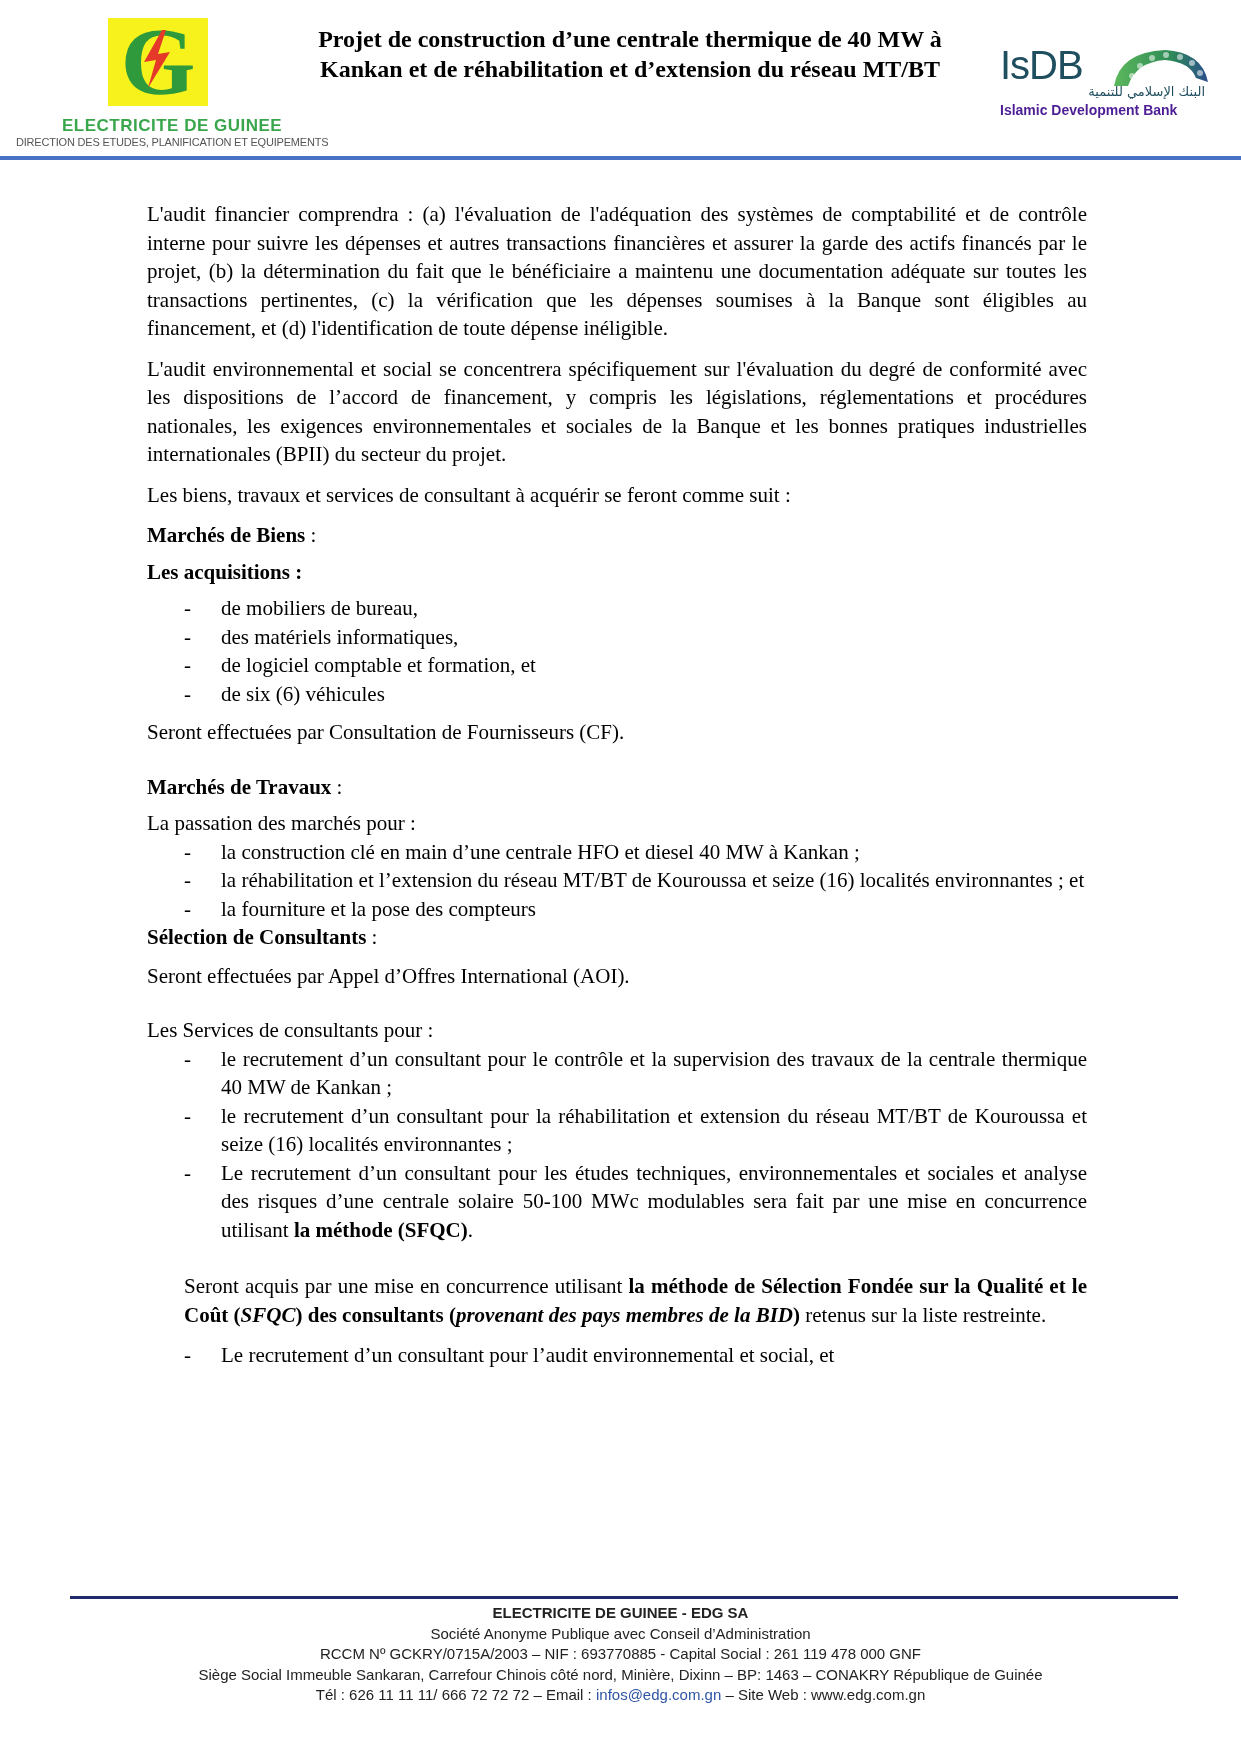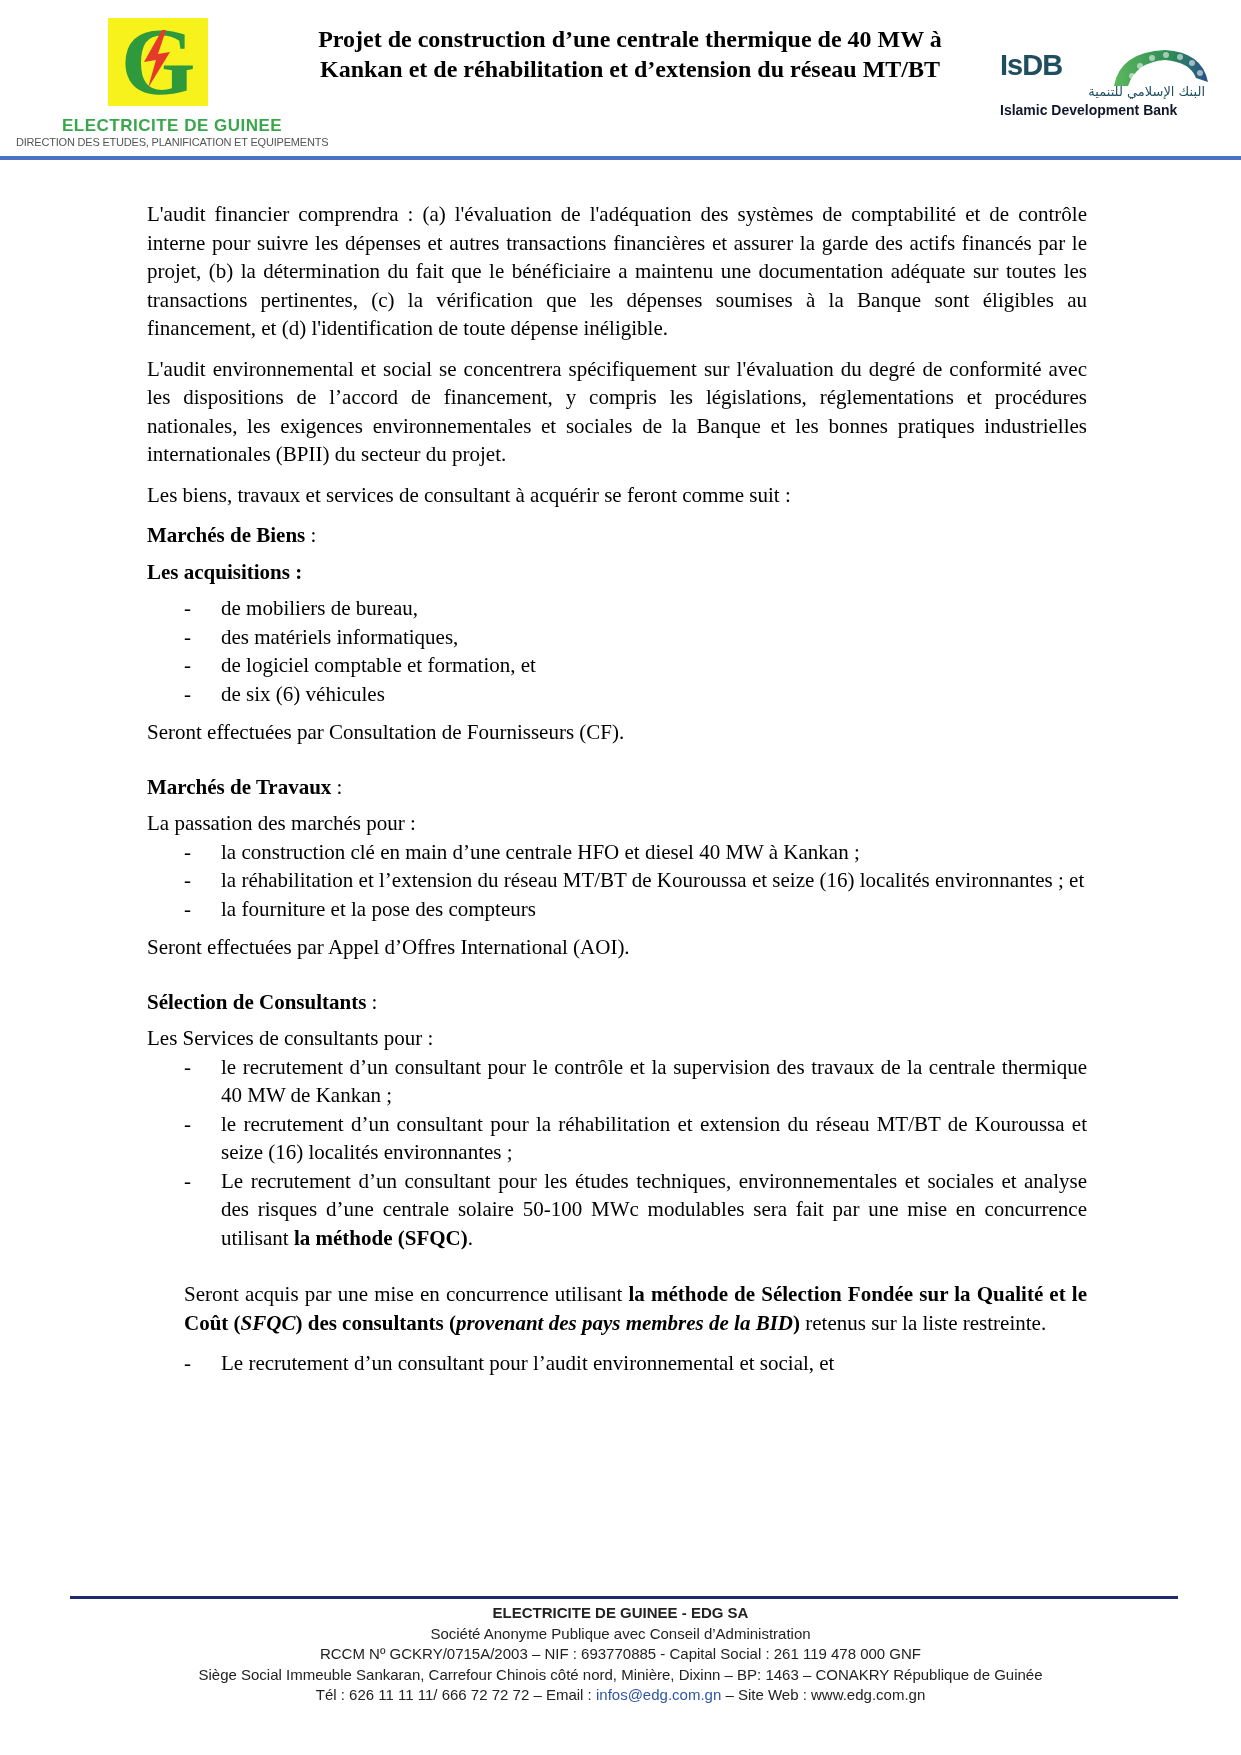--- a/index.html
+++ b/index.html
@@ -5,23 +5,23 @@
   html, body { margin:0; padding:0; background:#ffffff; }
   body { width:1241px; height:1755px; position:relative; overflow:hidden; font-family:"Liberation Serif", serif; color:#000; }
   .header { position:absolute; left:0; top:0; width:1241px; height:160px; }
   .edg-logo { position:absolute; left:108px; top:18px; width:100px; height:88px; background:#f7f21c; }
   .edg-logo .g { position:absolute; left:0; top:-6px; width:100px; text-align:center; font-family:"Liberation Serif", serif; font-weight:bold; font-size:96px; color:#2e9a3c; line-height:100px; }
   .edg-logo svg { position:absolute; left:28px; top:12px; }
   .edg-name { position:absolute; left:62px; top:116px; font-family:Liberation Sans, sans-serif; font-weight:bold; font-size:17px; color:#3aa64c; letter-spacing:0.5px; }
   .edg-sub { position:absolute; left:16px; top:136px; font-family:"Liberation Sans", sans-serif; font-size:11px; color:#555; letter-spacing:-0.2px; }
   .title { position:absolute; left:270px; top:24px; width:720px; text-align:center; font-weight:bold; font-size:24px; line-height:30px; }
   .isdb { position:absolute; left:1000px; top:44px; width:220px; height:80px; }
-  .isdb-word { position:absolute; left:0; top:0; font-family:"Liberation Sans", sans-serif; font-weight:bold; font-size:29px; color:#1f4e5f; letter-spacing:-1px; line-height:42px; }
+  .isdb-word { position:absolute; left:0; top:0; font-family:"Liberation Sans", sans-serif; font-weight:normal; font-size:40px; color:#1f4e5f; letter-spacing:-1px; line-height:42px; }
   .isdb-arabic { position:absolute; left:0; top:40px; width:205px; font-family:"DejaVu Sans", sans-serif; font-size:13px; color:#1f4e5f; }
-  .isdb-en { position:absolute; left:0; top:58px; font-family:"Liberation Sans", sans-serif; font-weight:bold; font-size:14px; color:#0f172a; }
+  .isdb-en { position:absolute; left:0; top:58px; font-family:"Liberation Sans", sans-serif; font-weight:bold; font-size:14px; color:#4c1d95; }
   .isdb svg { position:absolute; left:110px; top:4px; }
   .header-rule { position:absolute; left:0; top:156px; width:1241px; height:4px; background:#4a72c4; }
 
   .content { position:absolute; left:147px; top:200px; width:940px; font-size:21px; line-height:28.5px; text-align:justify; }
   .content p { margin:0; }
   .p1 { margin-bottom:12px !important; }
   .heading { font-weight:bold; }
   .list { margin:0; padding:0; list-style:none; }
   .list li { position:relative; padding-left:74px; }
   .list li .dash { position:absolute; left:37px; top:0; }
@@ -92,23 +92,23 @@
   </ul>
   <p style="margin-top:10px; margin-bottom:26px;">Seront effectuées par Consultation de Fournisseurs (CF).</p>
 
   <p style="margin-bottom:8px;"><span class="heading">Marchés de Travaux</span><span> :</span></p>
   <p>La passation des marchés pour :</p>
   <ul class="list">
     <li><span class="dash">-</span><span>la construction clé en main d’une centrale HFO et diesel 40 MW à Kankan ;</span></li>
     <li><span class="dash">-</span><span>la réhabilitation et l’extension du réseau MT/BT de Kouroussa et seize (16) localités environnantes ; et</span></li>
     <li><span class="dash">-</span><span>la fourniture et la pose des compteurs</span></li>
   </ul>
+  <p style="margin-bottom:8px;"><span class="heading">Sélection de Consultants</span><span> :</span></p>
+
   <p style="margin-top:10px; margin-bottom:26px;">Seront effectuées par Appel d’Offres International (AOI).</p>
-
-  <p style="margin-bottom:8px;"><span class="heading">Sélection de Consultants</span><span> :</span></p>
   <p>Les Services de consultants pour :</p>
   <ul class="list">
     <li><span class="dash">-</span><span>le recrutement d’un consultant pour le contrôle et la supervision des travaux de la centrale thermique 40 MW de Kankan ;</span></li>
     <li><span class="dash">-</span><span>le recrutement d’un consultant pour la réhabilitation et extension du réseau MT/BT de Kouroussa et seize (16) localités environnantes ;</span></li>
     <li><span class="dash">-</span><span>Le recrutement d’un consultant pour les études techniques, environnementales et sociales et analyse des risques d’une centrale solaire 50-100 MWc modulables sera fait par une mise en concurrence utilisant </span><b>la méthode (SFQC)</b><span>.</span></li>
   </ul>
 
   <p class="indent-block" style="margin-top:28px; margin-bottom:12px;"><span>Seront acquis par une mise en concurrence utilisant </span><b>la méthode de Sélection Fondée sur la Qualité et le Coût (</b><b><i>SFQC</i></b><b>) des consultants (</b><b><i>provenant des pays membres de la BID</i></b><b>)</b><span> retenus sur la liste restreinte.</span></p>
 
   <ul class="list">

